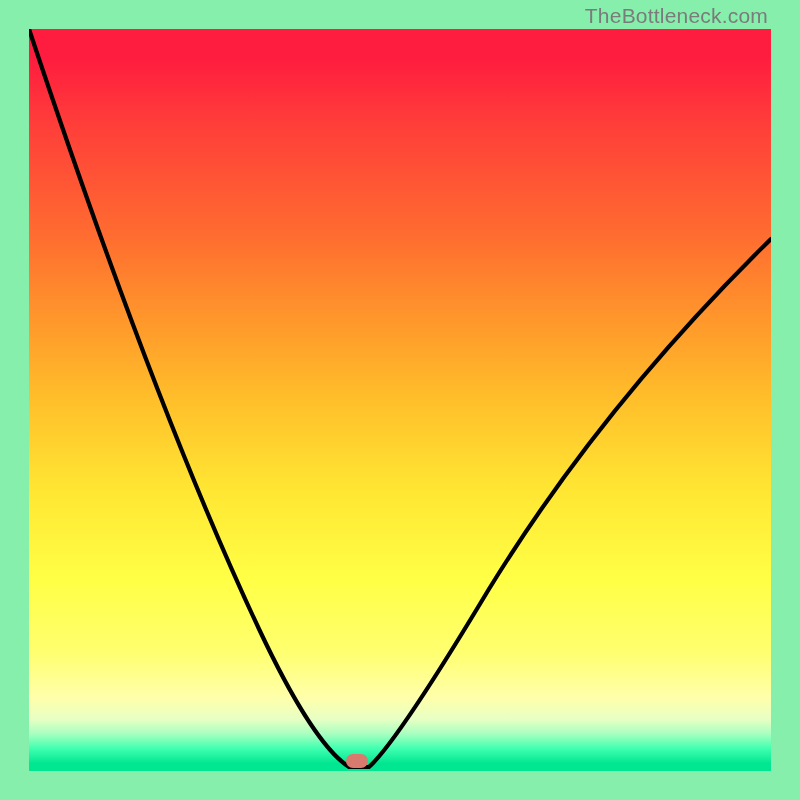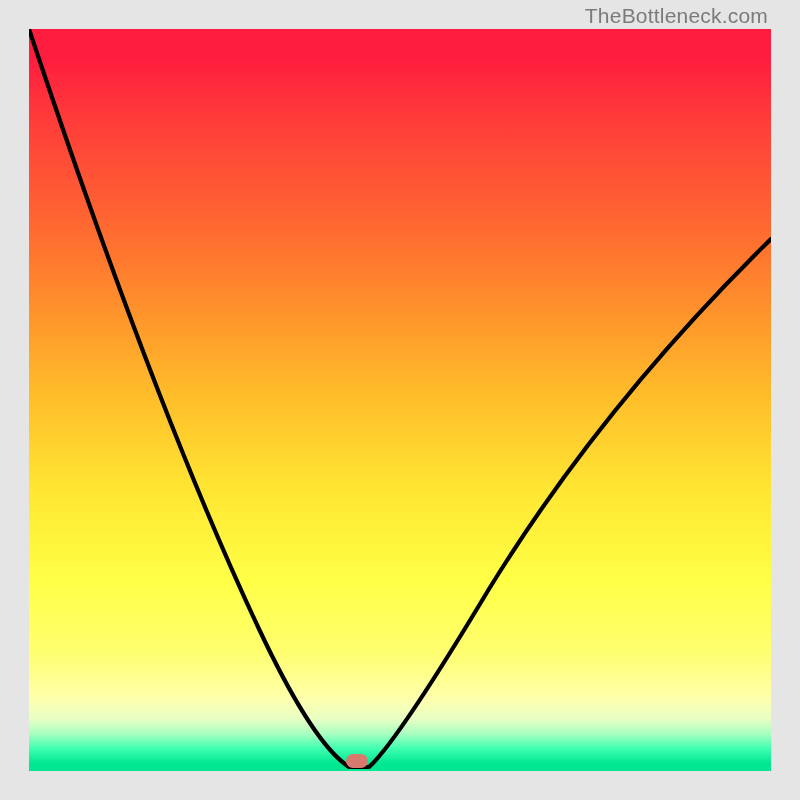--- a/index.html
+++ b/index.html
@@ -8,21 +8,21 @@
     width: 800px;
     height: 800px;
     overflow: hidden;
     background: #000;
     font-family: Arial, Helvetica, sans-serif;
   }
   .frame {
     position: relative;
     width: 800px;
     height: 800px;
-    background: #e5e5e5;
+    background: #86efac;
   }
   .plot {
     position: absolute;
     left: 29px;
     top: 29px;
     width: 742px;
     height: 742px;
     background: linear-gradient(
       to bottom,
       #ff1d3f 0%,

